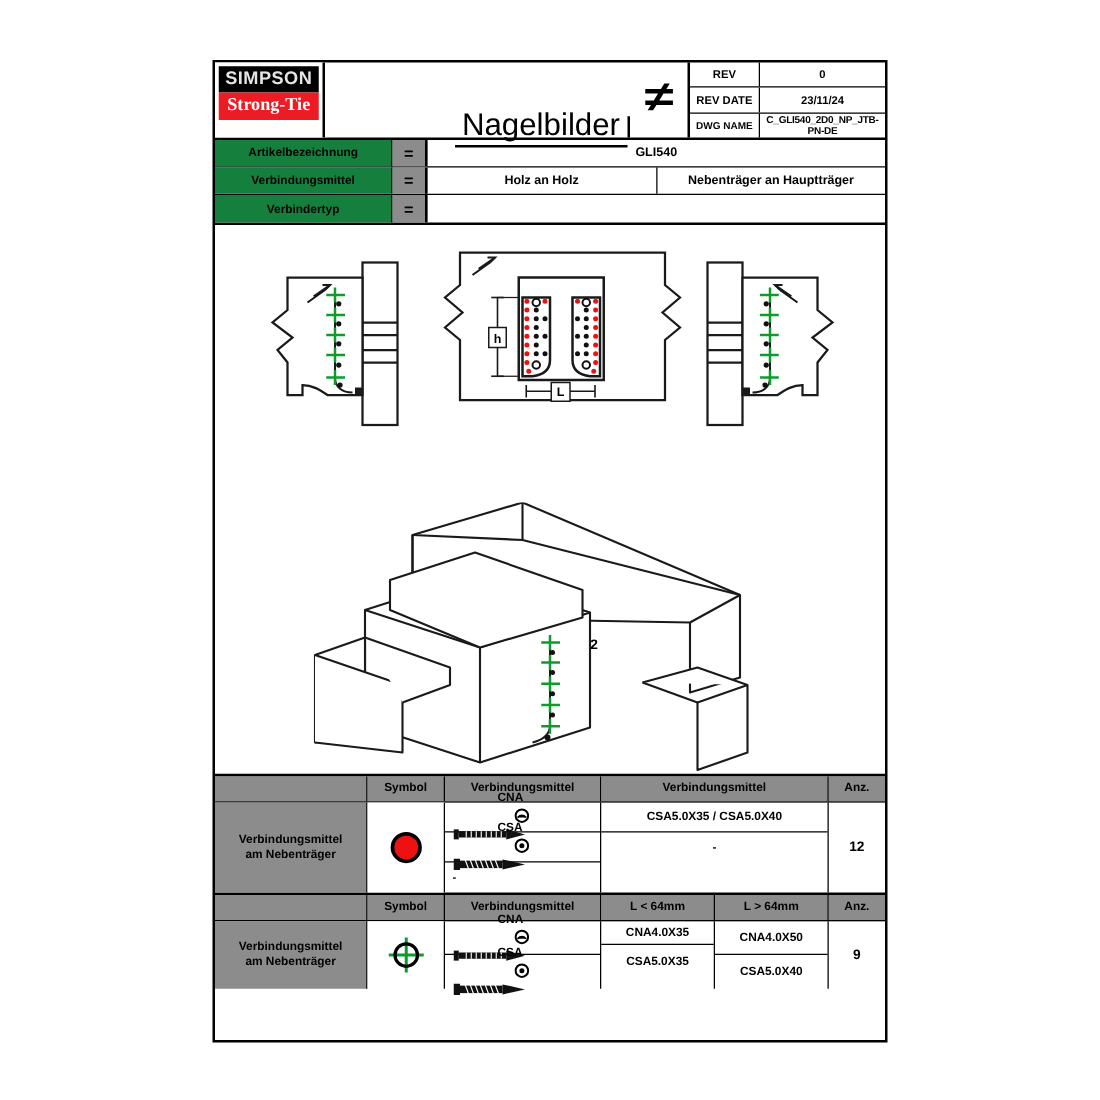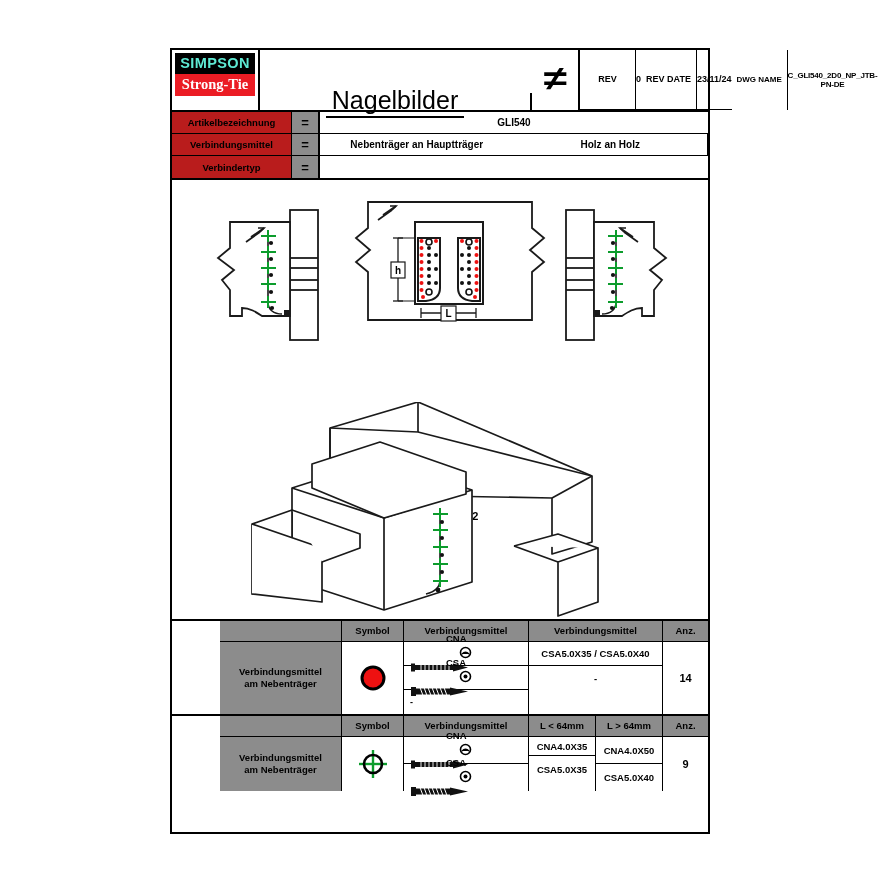--- a/index.html
+++ b/index.html
@@ -13,60 +13,60 @@
   
   .row{display:flex; box-sizing:border-box;}
   .cell{box-sizing:border-box; display:flex; align-items:center; justify-content:center;
         font-size:9.5px; font-weight:bold; color:#000; text-align:center; line-height:1.15;}
   .grey{background:#8c8c8c;}
 
   
   .titleblock{display:flex; height:62px; border-bottom:2px solid #000; box-sizing:border-box;}
   .logo-cell{width:88px; border-right:2px solid #000; box-sizing:border-box;
              display:flex; flex-direction:column; padding:3px 3px; background:#fff;}
-  .logo-top{background:#000; color:#5eead4; font-weight:bold; font-size:14.5px; letter-spacing:.4px;
+  .logo-top{background:#000; color:#e5e5e5; font-weight:bold; font-size:14.5px; letter-spacing:.4px;
             text-align:center; padding:2px 0 3px; font-family:"Liberation Sans",sans-serif;}
   .logo-bot{background:#eb1c24; color:#fff; font-weight:bold; font-size:14.5px;
             text-align:center; padding:2px 0 3px; font-family:"Liberation Serif",serif;}
-  .title-cell{flex:1; display:flex; align-items:center; justify-content:center;
+  .title-cell{flex:1; display:flex; align-items:center; justify-content:flex-end;
               border-right:2px solid #000; box-sizing:border-box;margin-top:43px;}
   .title-cell .t{font-size:25px; font-weight:normal; border-bottom:2.5px solid #000; padding:0 6px 1px;
                  font-family:"Liberation Sans",sans-serif;}
   .neq-cell{width:48px; border-right:2px solid #000; box-sizing:border-box;
             display:flex; align-items:center; justify-content:center;}
   .neq{font-size:34px; font-weight:bold; line-height:1; transform:scaleX(1.25); margin-top:-4px;}
-  .revblock{width:128px; display:flex; flex-direction:row; box-sizing:border-box;}
+  .revblock{width:156px; display:flex; flex-direction:column; box-sizing:border-box;}
   .revblock .row{flex:1; border-bottom:1.5px solid #000;}
   .revblock .row:last-child{border-bottom:none;}
   .rv-l{width:56px; border-right:1.5px solid #000;}
   .rv-r{flex:1;}
   .dw-l{width:56px; border-right:1.5px solid #000; font-size:8px;}
   .dw-r{flex:1; font-size:8px; letter-spacing:-.2px;}
   .rv-l,.rv-r{font-size:9px;}
 
   
   .params{border-bottom:2px solid #000;}
   .prow{display:flex; height:22px; box-sizing:border-box; border-bottom:1.5px solid #000;}
   .prow:last-child{border-bottom:none;}
-  .p-label{width:120px; background:#b91c1c; border-right:1.5px solid #000; box-sizing:border-box;
+  .p-label{width:142px; background:#15803d; border-right:1.5px solid #000; box-sizing:border-box;
            display:flex; align-items:center; justify-content:center; font-size:9.5px; font-weight:bold;}
   .p-eq{width:28px; background:#8c8c8c; border-right:2px solid #000; box-sizing:border-box;
         display:flex; align-items:center; justify-content:center; font-size:13px; font-weight:bold;}
   .p-val{flex:1; display:flex; align-items:center; justify-content:center; font-size:10px; font-weight:bold;
          box-sizing:border-box;}
   .p-val.split{border-right:1.5px solid #000;}
 
   
   .drawarea{position:relative; height:441px; border-bottom:2px solid #000; box-sizing:border-box;
             overflow:hidden; background:#fff;}
   .formula{position:absolute; left:0; right:0; top:330px; text-align:center;
            font-size:11px; font-weight:bold;}
 
   
-  .btable{border-bottom:2px solid #000; box-sizing:border-box;padding-left:48px;}
+  .btable{border-bottom:2px solid #000; box-sizing:border-box;}
   .btable:last-child{border-bottom:none;}
   .bhead{display:flex; height:21px; background:#8c8c8c; box-sizing:border-box;
          border-bottom:1.5px solid #000;}
   .bbody{display:flex; box-sizing:border-box;}
   .c-name{width:122px; border-right:1.5px solid #000; box-sizing:border-box;}
   .c-sym{width:62px; border-right:1.5px solid #000; box-sizing:border-box;}
   .c-vm{width:125px; border-right:1.5px solid #000; box-sizing:border-box;}
   .c-v1{flex:1; border-right:1.5px solid #000; box-sizing:border-box;}
   .c-v2{flex:1; border-right:1.5px solid #000; box-sizing:border-box;}
   .c-anz{width:45px; box-sizing:border-box;text-align:center;}
@@ -123,22 +123,22 @@
 
     <div class="prow">
       <div class="p-label">Artikelbezeichnung</div>
       <div class="p-eq">=</div>
       <div class="p-val">GLI540</div>
     </div>
 
     <div class="prow">
       <div class="p-label">Verbindungsmittel</div>
       <div class="p-eq">=</div>
+      <div class="p-val split">Holz an Holz</div>
       <div class="p-val">Nebenträger an Hauptträger</div>
-      <div class="p-val split">Holz an Holz</div>
     </div>
 
     <div class="prow">
       <div class="p-label">Verbindertyp</div>
       <div class="p-eq">=</div>
     </div>
   </div>
 
   <div class="drawarea">
 
@@ -458,21 +458,21 @@
         <div class="srow" style="height:24px">
           <div class="dash">-</div>
         </div>
       </div>
 
       <div class="c-v1 stack" style="flex:2">
         <div class="srow valcell" style="height:24px">CSA5.0X35 / CSA5.0X40</div>
         <div class="srow valcell" style="height:24px">-</div>
       </div>
 
-      <div class="c-anz anzcell">14</div>
+      <div class="c-anz anzcell">12</div>
     </div>
   </div>
 
   <div class="btable">
     <div class="bhead">
       <div class="cell c-name grey"></div>
       <div class="cell c-sym grey">Symbol</div>
       <div class="cell c-vm grey">Verbindungsmittel</div>
       <div class="cell c-v1 grey">L &lt; 64mm</div>
       <div class="cell c-v2 grey">L &gt; 64mm</div>

